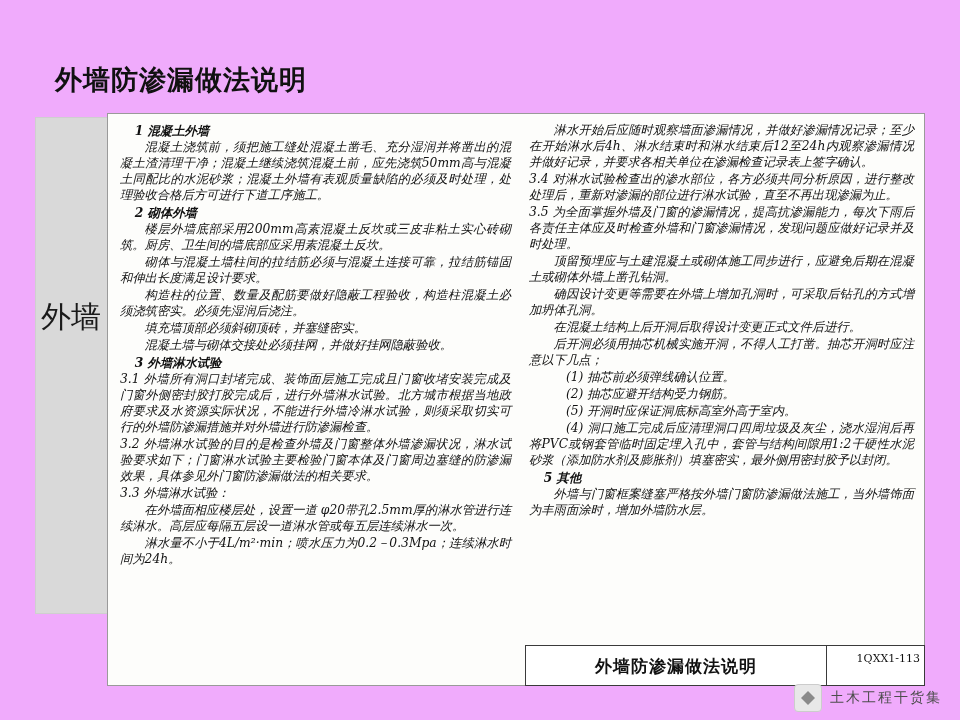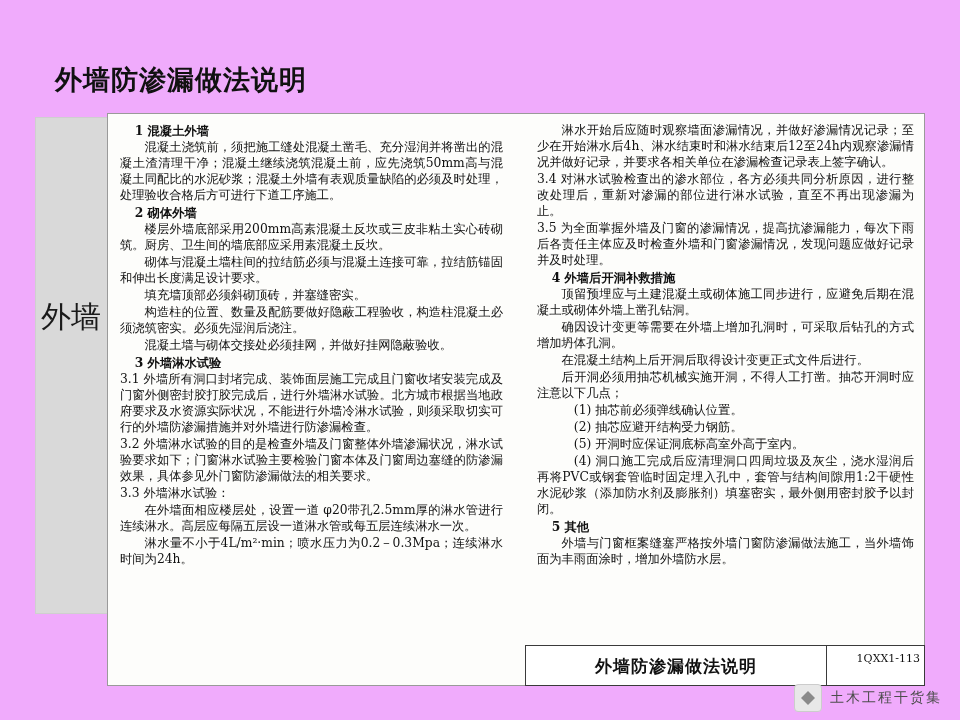--- a/index.html
+++ b/index.html
@@ -66,22 +66,22 @@
   .doc-inner {
     position: absolute;
     left: 0; top: 0;
     width: 100%;
     height: 100%;
     box-sizing: border-box;
     padding: 9px 10px 4px 12px;
   }
   .col-wrap {
     display: flex;
-    gap: 16px;
     height: 100%;
+    font-style: italic;
   }
   .col {
     width: 50%;
     box-sizing: border-box;
   }
   .col.left { padding-right: 6px; }
   .col.right { padding-left: 12px; }
 
   .doc-sheet p {
     margin: 0 0 1px 0;
@@ -191,35 +191,34 @@
 
   <div class="doc-sheet">
     <div class="doc-inner">
       <div class="col-wrap">
         <div class="col left">
           <p class="h-item">1 混凝土外墙</p>
           <p class="body-ind">混凝土浇筑前，须把施工缝处混凝土凿毛、充分湿润并将凿出的混凝土渣清理干净；混凝土继续浇筑混凝土前，应先浇筑50mm高与混凝土同配比的水泥砂浆；混凝土外墙有表观质量缺陷的必须及时处理，处理验收合格后方可进行下道工序施工。</p>
           <p class="h-item">2 砌体外墙</p>
           <p class="body-ind">楼层外墙底部采用200mm高素混凝土反坎或三皮非粘土实心砖砌筑。厨房、卫生间的墙底部应采用素混凝土反坎。</p>
           <p class="body-ind">砌体与混凝土墙柱间的拉结筋必须与混凝土连接可靠，拉结筋锚固和伸出长度满足设计要求。</p>
+          <p class="body-ind">构造柱的位置、数量及配筋要做好隐蔽工程验收，构造柱混凝土必须浇筑密实。必须先湿润后浇注。</p>
           <p class="body-ind">填充墙顶部必须斜砌顶砖，并塞缝密实。</p>
-          <p class="body-ind">构造柱的位置、数量及配筋要做好隐蔽工程验收，构造柱混凝土必须浇筑密实。必须先湿润后浇注。</p>
           <p class="body-ind">混凝土墙与砌体交接处必须挂网，并做好挂网隐蔽验收。</p>
           <p class="h-item">3 外墙淋水试验</p>
           <p class="h-sub">3.1 外墙所有洞口封堵完成、装饰面层施工完成且门窗收堵安装完成及门窗外侧密封胶打胶完成后，进行外墙淋水试验。北方城市根据当地政府要求及水资源实际状况，不能进行外墙冷淋水试验，则须采取切实可行的外墙防渗漏措施并对外墙进行防渗漏检查。</p>
           <p class="h-sub">3.2 外墙淋水试验的目的是检查外墙及门窗整体外墙渗漏状况，淋水试验要求如下；门窗淋水试验主要检验门窗本体及门窗周边塞缝的防渗漏效果，具体参见外门窗防渗漏做法的相关要求。</p>
           <p class="h-sub">3.3 外墙淋水试验：</p>
           <p class="body-ind">在外墙面相应楼层处，设置一道 φ20带孔2.5mm厚的淋水管进行连续淋水。高层应每隔五层设一道淋水管或每五层连续淋水一次。</p>
           <p class="body-ind">淋水量不小于4L/m²·min；喷水压力为0.2－0.3Mpa；连续淋水时间为24h。</p>
         </div>
         <div class="col right">
           <p class="body-ind">淋水开始后应随时观察墙面渗漏情况，并做好渗漏情况记录；至少在开始淋水后4h、淋水结束时和淋水结束后12至24h内观察渗漏情况并做好记录，并要求各相关单位在渗漏检查记录表上签字确认。</p>
           <p class="h-sub">3.4 对淋水试验检查出的渗水部位，各方必须共同分析原因，进行整改处理后，重新对渗漏的部位进行淋水试验，直至不再出现渗漏为止。</p>
           <p class="h-sub">3.5 为全面掌握外墙及门窗的渗漏情况，提高抗渗漏能力，每次下雨后各责任主体应及时检查外墙和门窗渗漏情况，发现问题应做好记录并及时处理。</p>
-          <p class="h-item">4 外墙后开洞补救措施</p>
           <p class="body-ind">顶留预埋应与土建混凝土或砌体施工同步进行，应避免后期在混凝土或砌体外墙上凿孔钻洞。</p>
           <p class="body-ind">确因设计变更等需要在外墙上增加孔洞时，可采取后钻孔的方式增加坍体孔洞。</p>
           <p class="body-ind">在混凝土结构上后开洞后取得设计变更正式文件后进行。</p>
           <p class="body-ind">后开洞必须用抽芯机械实施开洞，不得人工打凿。抽芯开洞时应注意以下几点；</p>
           <p class="body-ind3">(1) 抽芯前必须弹线确认位置。</p>
           <p class="body-ind3">(2) 抽芯应避开结构受力钢筋。</p>
           <p class="body-ind3">(5) 开洞时应保证洞底标高室外高于室内。</p>
           <p class="body-ind3">(4) 洞口施工完成后应清理洞口四周垃圾及灰尘，浇水湿润后再将PVC或钢套管临时固定埋入孔中，套管与结构间隙用1:2干硬性水泥砂浆（添加防水剂及膨胀剂）填塞密实，最外侧用密封胶予以封闭。</p>
           <p class="h-item">5 其他</p>
           <p class="body-ind">外墙与门窗框案缝塞严格按外墙门窗防渗漏做法施工，当外墙饰面为丰雨面涂时，增加外墙防水层。</p>

